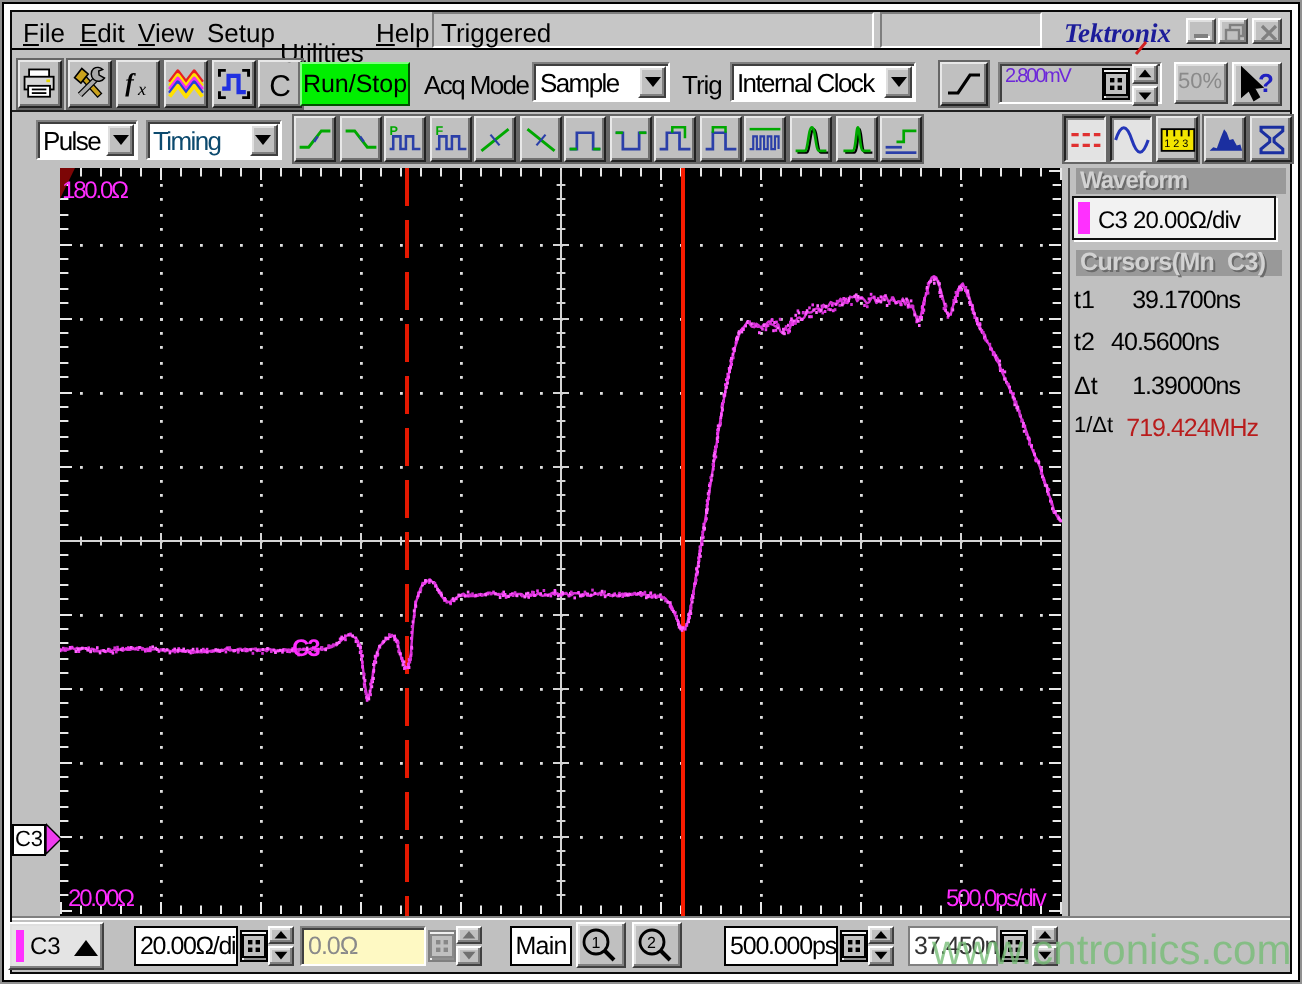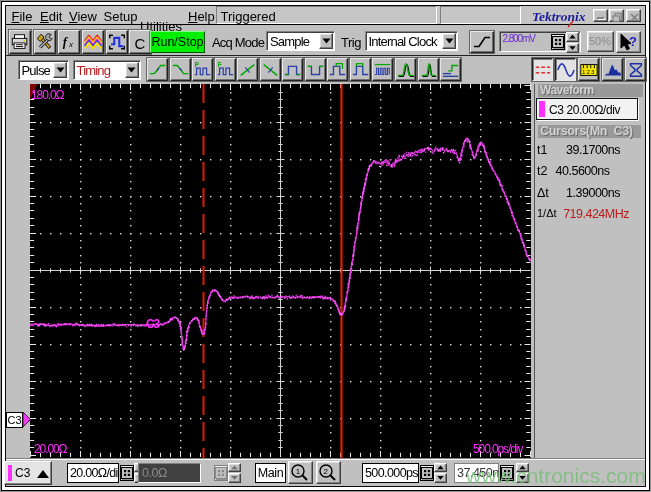--- a/index.html
+++ b/index.html
@@ -169,21 +169,21 @@
 <div class="sunk" style="position:absolute;inset:0;background:#fff"></div>
 <div style="position:absolute;left:4px;top:3px;font-size:13px;letter-spacing:-0.8px;color:#000">Pulse</div>
 <div class="rb" style="position:absolute;right:2px;top:2px;width:14px;height:16px;display:flex;align-items:center;justify-content:center">
       <svg width="9" height="6" viewBox="0 0 9 6">
         <polygon points="0.5,0.5 8.5,0.5 4.5,5.5" fill="#000"></polygon>
       </svg>
     </div>
 </div>
 <div style="position:absolute;left:72.5px;top:60px;width:68px;height:20px">
 <div class="sunk" style="position:absolute;inset:0;background:#fff"></div>
-<div style="position:absolute;left:4px;top:3px;font-size:13px;letter-spacing:-0.8px;color:#b91c1c">Timing</div>
+<div style="position:absolute;left:4px;top:3px;font-size:13px;letter-spacing:-0.8px;color:#0c4a6e">Timing</div>
 <div class="rb" style="position:absolute;right:2px;top:2px;width:14px;height:16px;display:flex;align-items:center;justify-content:center">
       <svg width="9" height="6" viewBox="0 0 9 6">
         <polygon points="0.5,0.5 8.5,0.5 4.5,5.5" fill="#000"></polygon>
       </svg>
     </div>
 </div>
 <div class="tbtn" style="left:147px;top:58px;width:21px;height:23px;background:#c0c0c0">
     <svg width="21" height="22" viewBox="0 0 21 22">
       <polyline points="2,15 7,15 14,6 19,6" fill="none" stroke="#00a800" stroke-width="1.6"></polyline>
       <line x1="10" y1="12" x2="12" y2="9" stroke="#2b3fa8" stroke-width="1.4"></line>
@@ -2371,21 +2371,21 @@
       <svg width="11" height="7.5" viewBox="0 0 11 7.5" style="display:block">
         <polygon points="5.5,1.5 8.7,5.3 2.3,5.3" fill="#000"></polygon>
       </svg>
     </div>
 <div class="rb" style="position:absolute;left:0;top:10.5px;width:13px;height:9.5px;overflow:hidden">
       <svg width="11" height="7.5" viewBox="0 0 11 7.5" style="display:block">
         <polygon points="2.3,1.9 8.7,1.9 5.5,5.8" fill="#000"></polygon>
       </svg>
     </div>
 </div>
-<div class="sunk abs" style="left:138px;top:462.5px;width:63px;height:20px;background:#404040">
+<div class="sunk abs" style="left:150px;top:462.5px;width:63px;height:20px;background:#fef9c3">
     <span style="position:absolute;left:3px;top:2.5px;font-size:12.5px;letter-spacing:-0.5px;color:#8a8a8a">0.0Ω</span>
   </div>
 <div style="position:absolute;left:213.5px;top:464.5px;width:14px;height:16px;display:flex;align-items:center;justify-content:center;border:1px solid #808080;background:#c0c0c0;box-shadow:inset 1px 1px 0 #f0f0f0, inset -1px -1px 0 #909090">
     <svg width="12" height="12" viewBox="0 0 12 12">
       <rect x="0.5" y="0.5" width="11" height="11" fill="none" stroke="#888" stroke-width="1"></rect>
       <rect x="3" y="3" width="2.2" height="2.2" fill="#888"></rect>
       <rect x="6.8" y="3" width="2.2" height="2.2" fill="#888"></rect>
       <rect x="3" y="6.8" width="2.2" height="2.2" fill="#888"></rect>
       <rect x="6.8" y="6.8" width="2.2" height="2.2" fill="#888"></rect>
     </svg>

